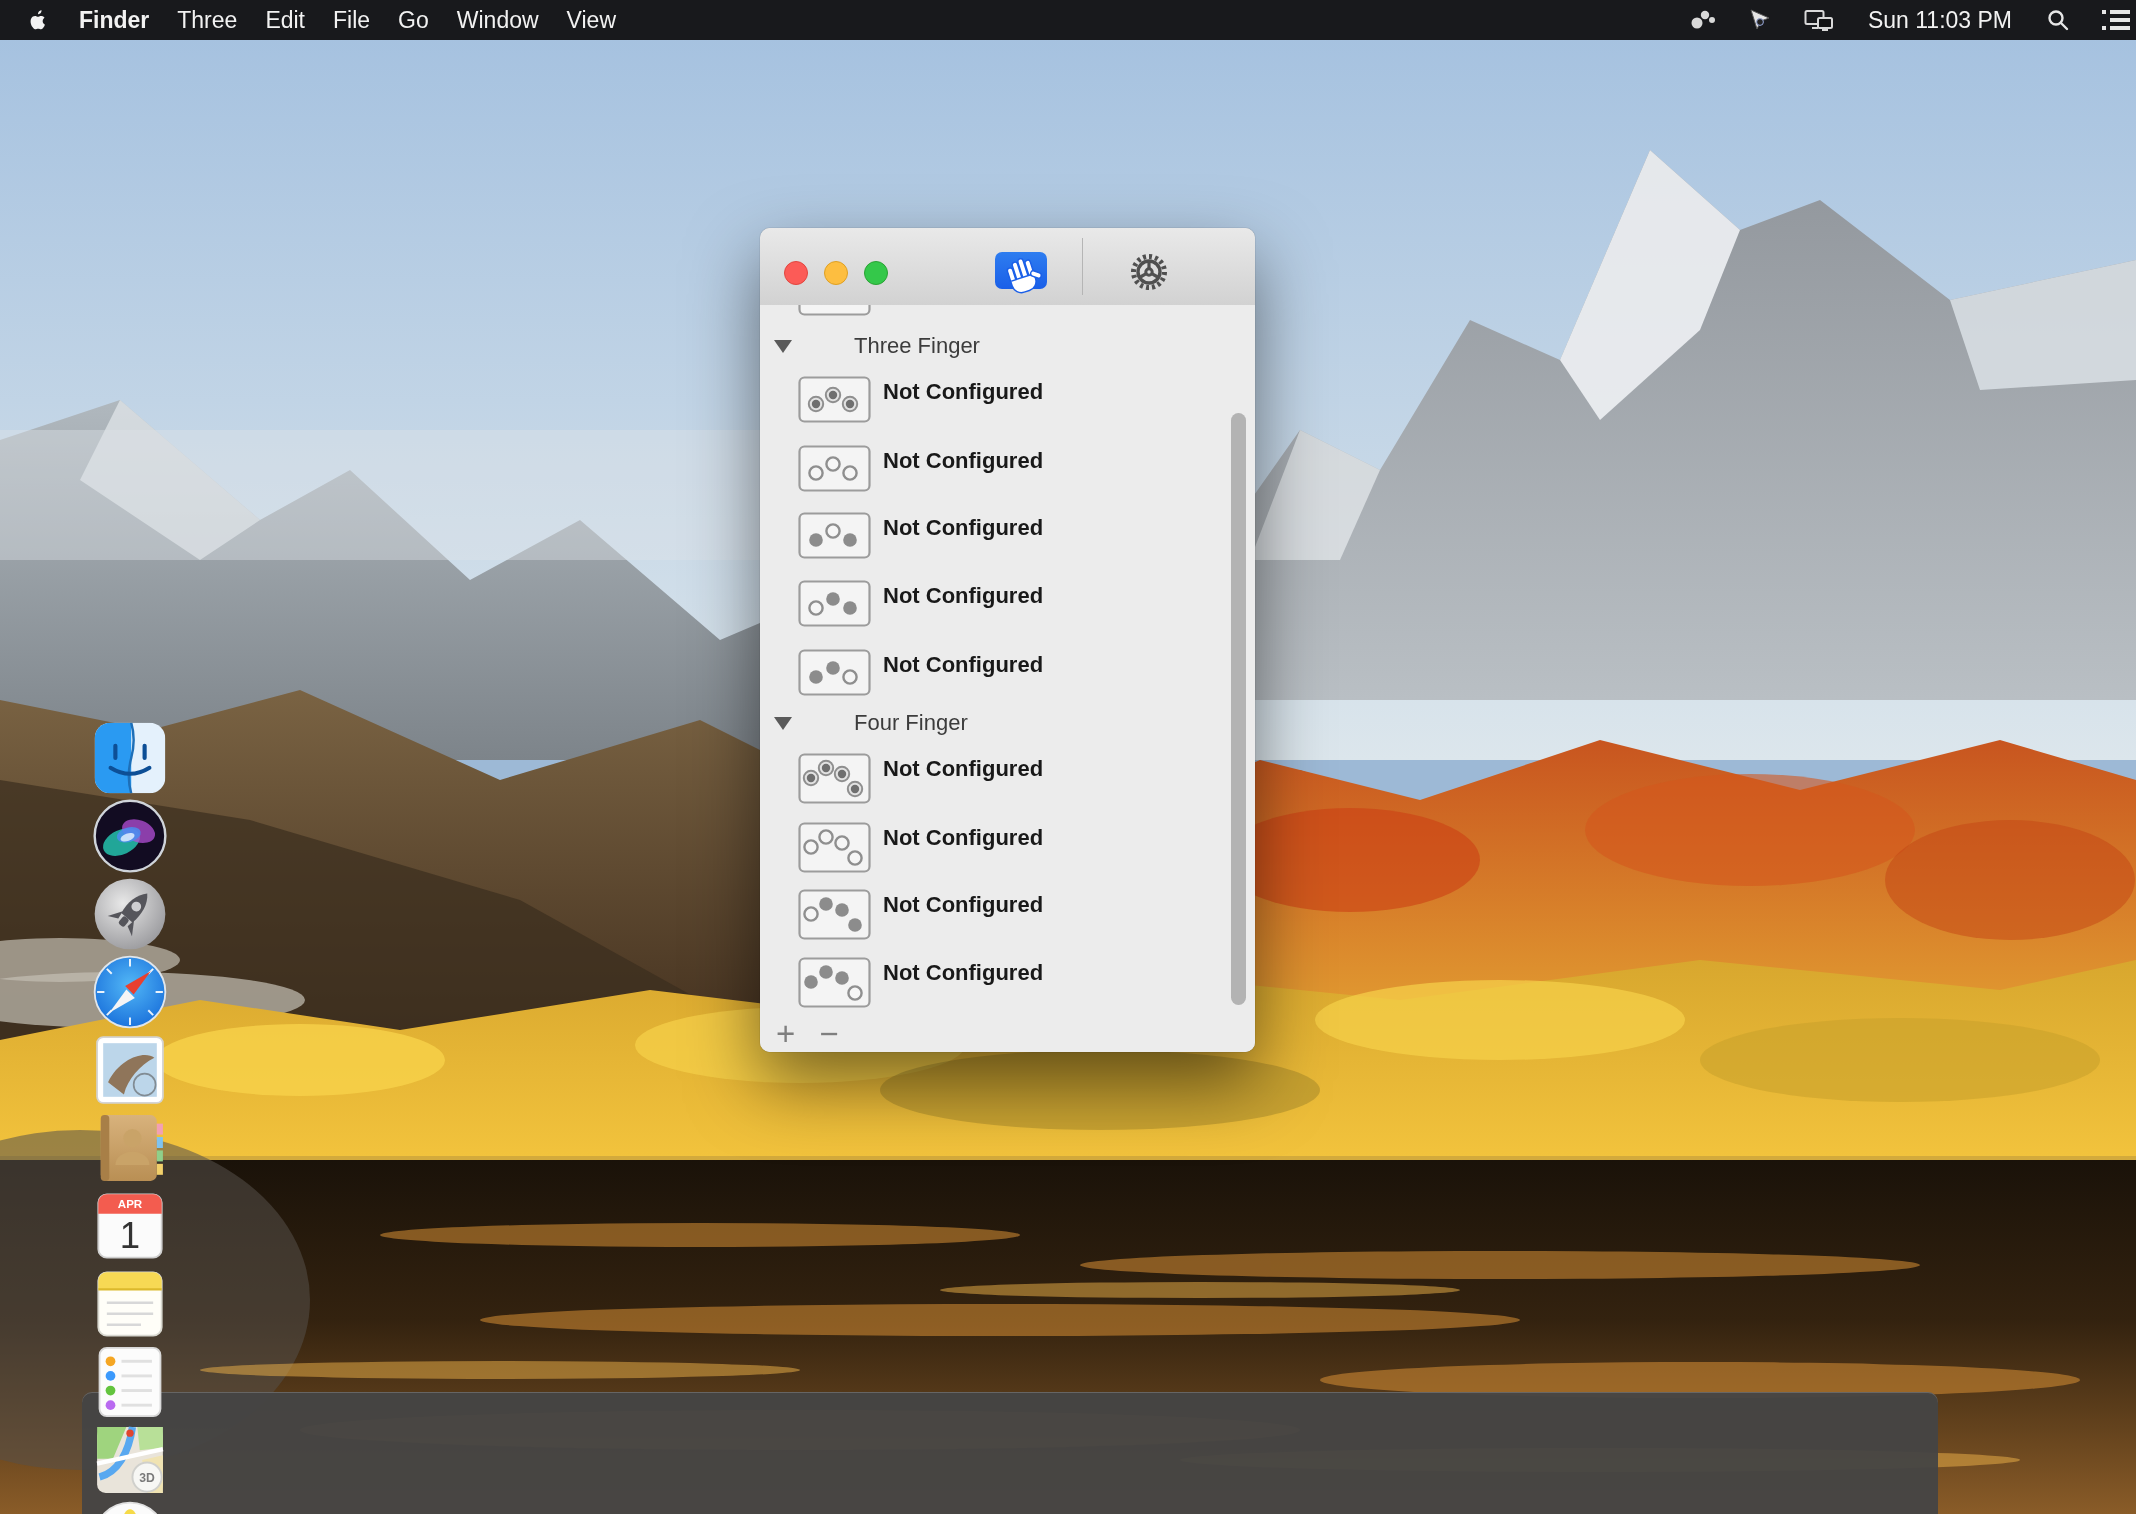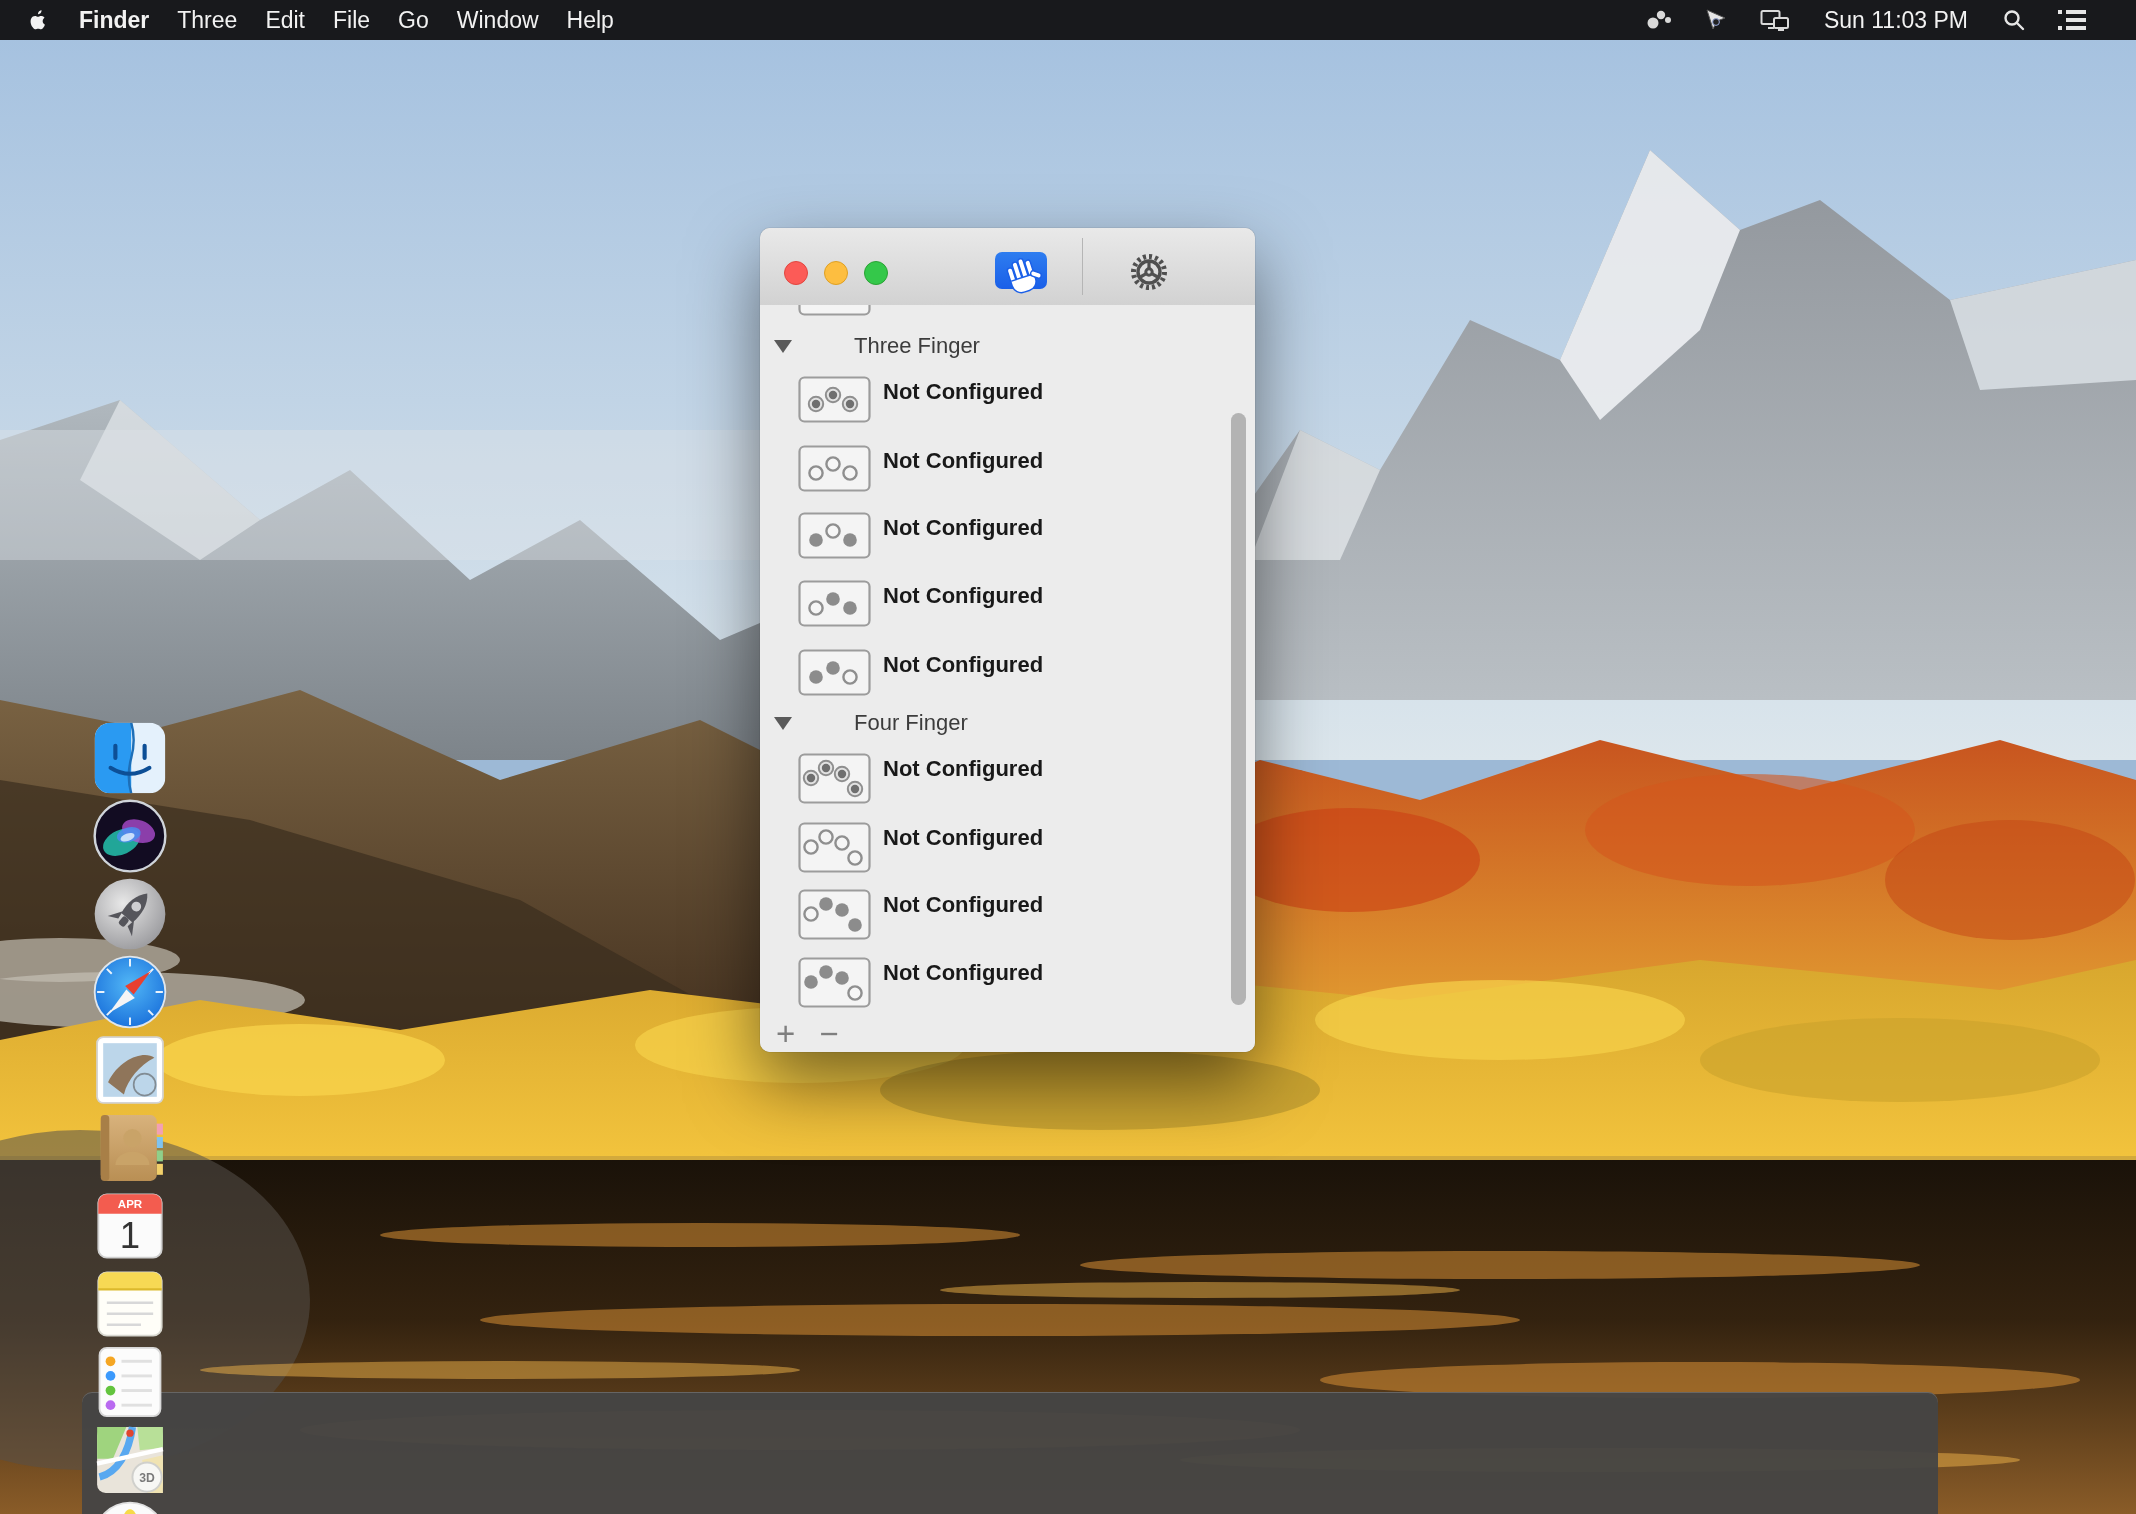--- a/index.html
+++ b/index.html
@@ -11,21 +11,21 @@
   #wallpaper{position:absolute;inset:0;}
 
   
   .menubar{position:absolute;left:0;top:0;width:2136px;height:40px;
     background:rgba(18,18,20,.96);display:flex;align-items:center;
     color:#f2f2f2;font-size:23px;z-index:50;}
   .mb-left{display:flex;align-items:center;padding-left:24px;}
   .apple{width:19px;height:23px;margin:0 18px 0 4px;display:flex;align-items:center;}
   .menu-item{padding:0 14px;line-height:40px;white-space:nowrap;}
   .menu-item.bold{font-weight:bold;}
-  .mb-right{margin-left:auto;display:flex;align-items:center;gap:20px;padding-right:44px;}
+  .mb-right{margin-left:auto;display:flex;align-items:center;gap:20px;}
   .mb-icon{display:flex;align-items:center;justify-content:center;padding:0 6px;height:40px;}
   .mb-time{padding:0 8px;white-space:nowrap;}
 
   
   .window{position:absolute;left:760px;top:228px;width:495px;height:824px;
     border-radius:10px;background:#ececec;
     box-shadow:0 30px 70px rgba(0,0,0,.5),0 0 1px rgba(0,0,0,.55);z-index:20;}
   .toolbar{position:absolute;left:0;top:0;right:0;height:77px;
     border-radius:10px 10px 0 0;
     background:linear-gradient(#e9e9e9,#d2d2d2);
@@ -156,21 +156,21 @@
         <path d="M11.3 3.4c.5-.7.9-1.6.8-2.6-.8 0-1.7.5-2.3 1.2-.5.6-.9 1.5-.8 2.4.9.1 1.8-.4 2.3-1z"></path>
       </svg>
     </div>
     <div id="menu-items" style="display: flex;">
         <span class="menu-item bold">Finder</span>
         <span class="menu-item">Three</span>
         <span class="menu-item">Edit</span>
         <span class="menu-item">File</span>
         <span class="menu-item">Go</span>
         <span class="menu-item">Window</span>
-        <span class="menu-item">Help</span>
+        <span class="menu-item">View</span>
       </div>
   </div>
   <div class="mb-right">
     <div class="mb-icon">
       <svg width="26" height="24" viewBox="0 0 26 24">
         <circle cx="7" cy="15" r="5.5" fill="#d9d9d9"></circle>
         <circle cx="15" cy="7" r="4.2" fill="#d9d9d9"></circle>
         <circle cx="22" cy="12" r="3" fill="#d9d9d9"></circle>
       </svg>
     </div>

